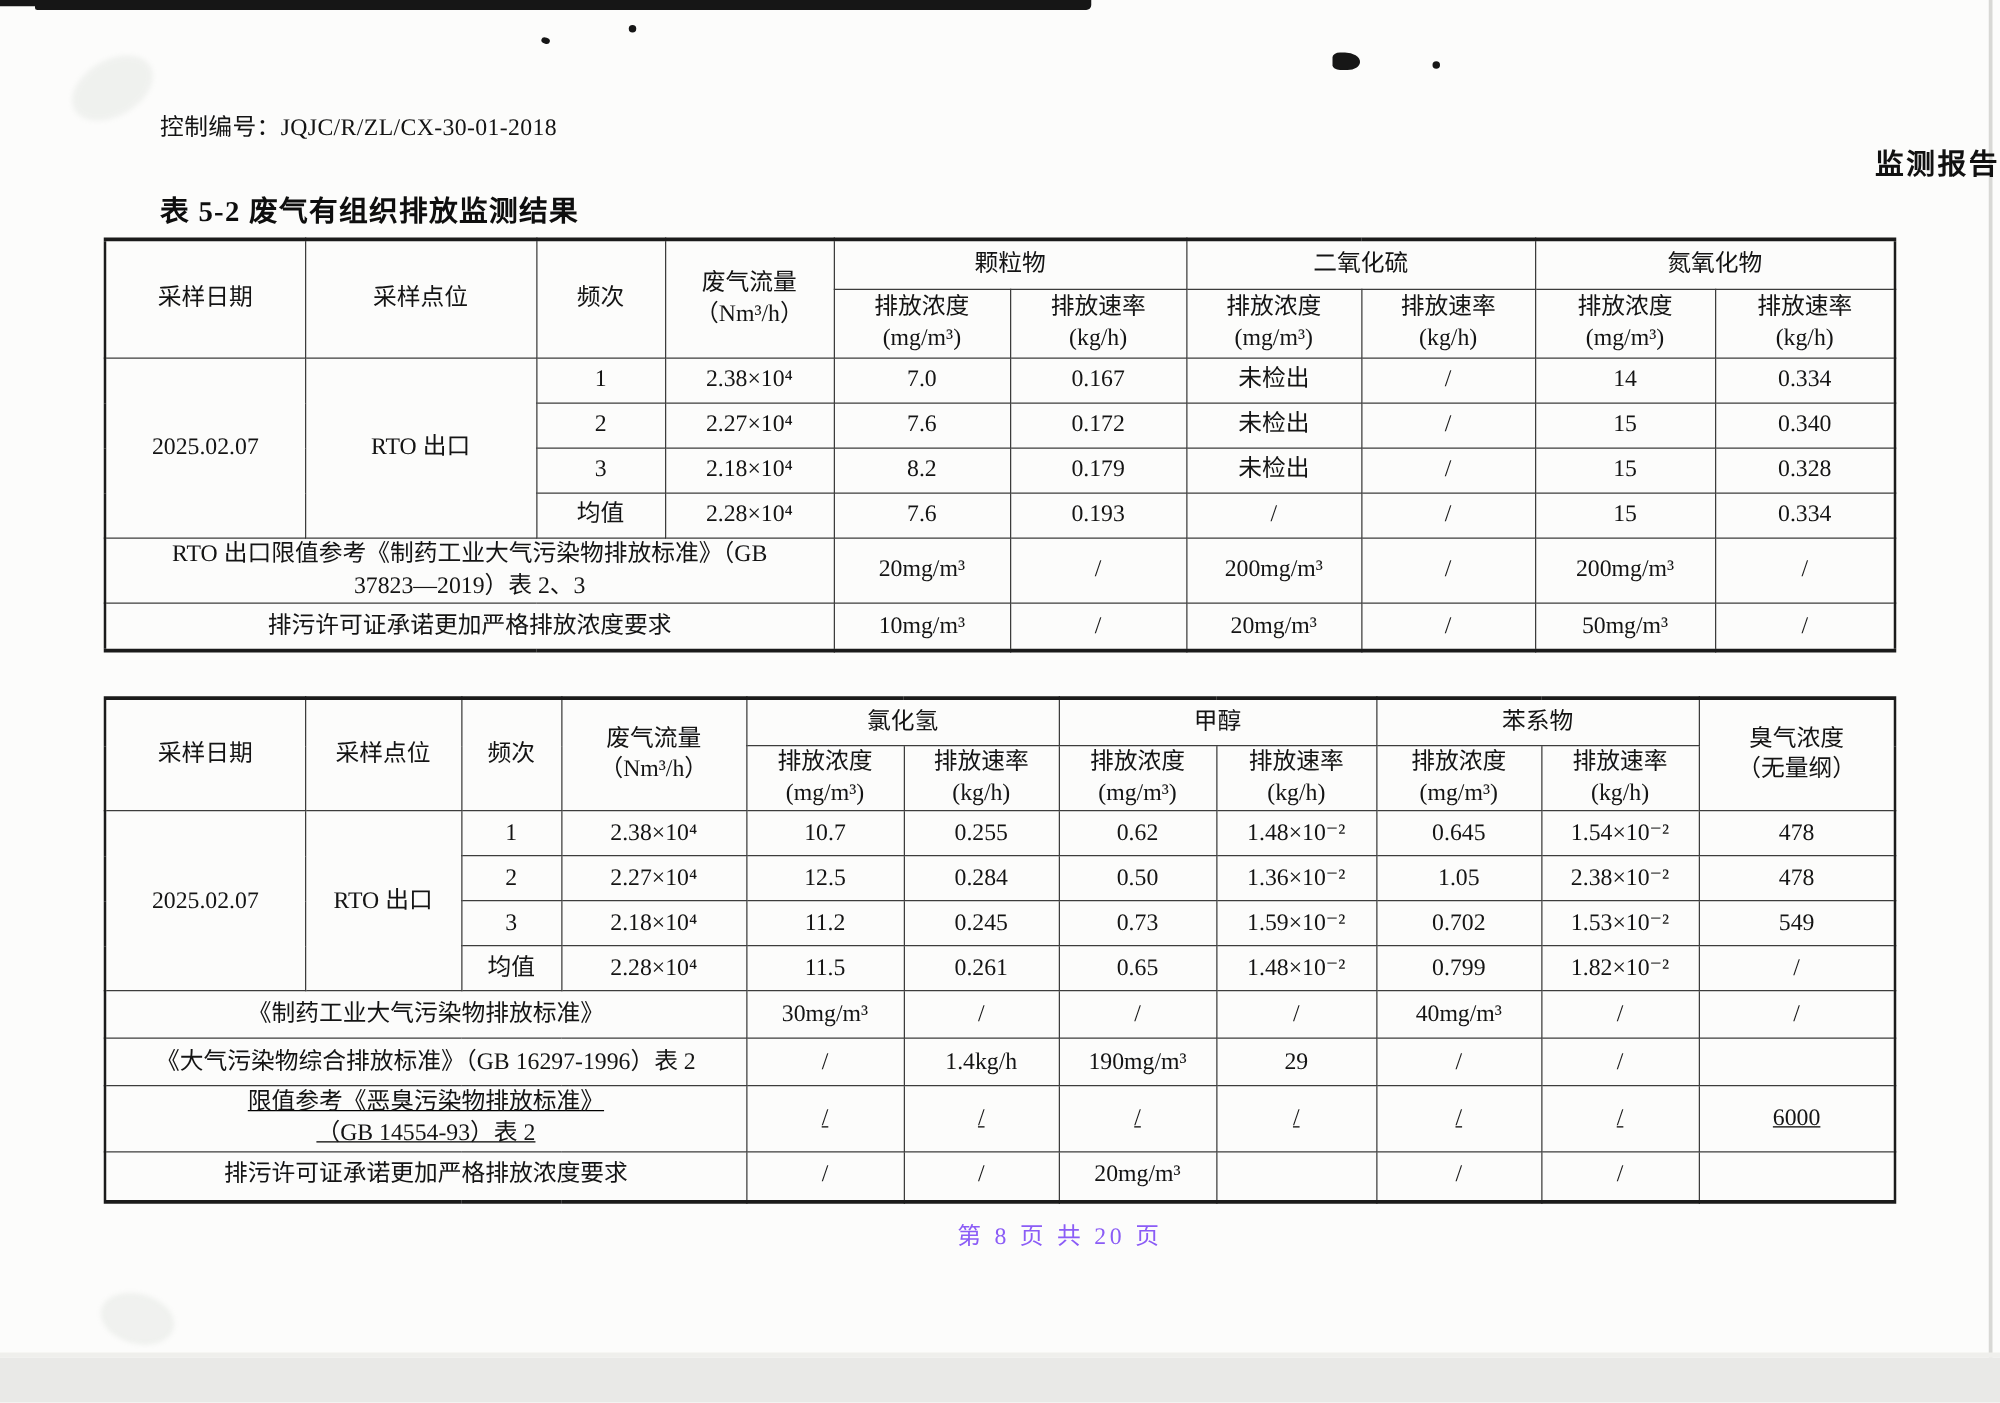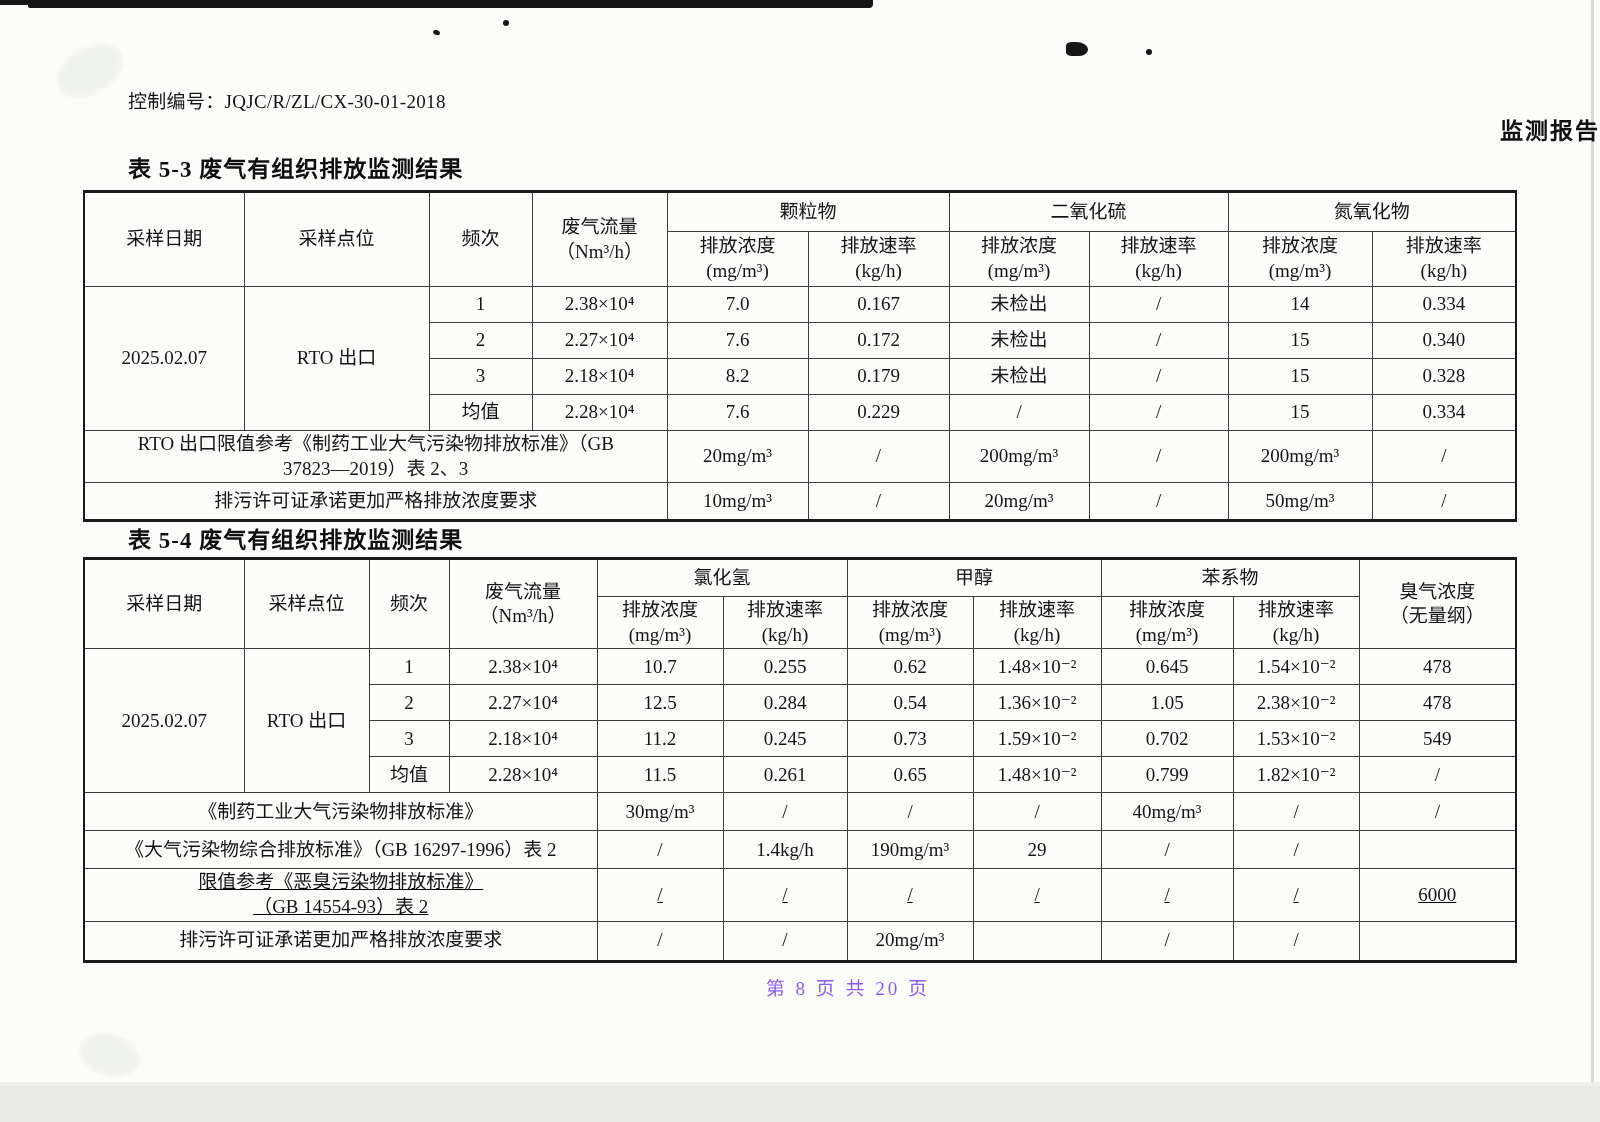--- a/index.html
+++ b/index.html
@@ -60,21 +60,21 @@
   <div class="artifact a-blob-1"></div>
   <div class="artifact a-dot-1"></div>
   <div class="smudge sm-1"></div>
   <div class="smudge sm-2"></div>
   <div class="page-edge-right"></div>
   <div class="page-edge-bottom"></div>
 
   <div class="meta meta-left">控制编号：JQJC/R/ZL/CX-30-01-2018</div>
   <div class="doc-title">监测报告</div>
 
-  <div class="tbl-title t53-title">表 5-3  废气有组织排放监测结果</div>
+  <div class="tbl-title t53-title">表 5-2  废气有组织排放监测结果</div>
 
   <table class="t53">
     <colgroup>
       <col style="width:160px">
         <col style="width:185px">
         <col style="width:103px">
         <col style="width:135px">
       <col style="width:141px">
         <col style="width:141px">
         <col style="width:140px">
@@ -136,21 +136,21 @@
       <td>0.179</td>
       <td>未检出</td>
       <td>/</td>
       <td>15</td>
       <td>0.328</td>
     </tr>
     <tr class="d">
       <td>均值</td>
       <td>2.28×10⁴</td>
       <td>7.6</td>
-      <td>0.229</td>
+      <td>0.193</td>
       <td>/</td>
       <td>/</td>
       <td>15</td>
       <td>0.334</td>
     </tr>
     <tr class="lim1">
       <td colspan="4">RTO 出口限值参考《制药工业大气污染物排放标准》（GB
 37823—2019）表 2、3</td>
       <td>20mg/m³</td>
       <td>/</td>
@@ -164,21 +164,20 @@
       <td>10mg/m³</td>
       <td>/</td>
       <td>20mg/m³</td>
       <td>/</td>
       <td>50mg/m³</td>
       <td>/</td>
     </tr>
   </tbody>
     </table>
 
-  <div class="tbl-title t54-title">表 5-4  废气有组织排放监测结果</div>
 
   <table class="t54">
     <colgroup>
       <col style="width:160px">
         <col style="width:125px">
         <col style="width:80px">
         <col style="width:148px">
       <col style="width:126px">
         <col style="width:124px">
         <col style="width:126px">
@@ -225,21 +224,21 @@
       <td>1.48×10⁻²</td>
       <td>0.645</td>
       <td>1.54×10⁻²</td>
       <td>478</td>
     </tr>
     <tr class="d">
       <td>2</td>
       <td>2.27×10⁴</td>
       <td>12.5</td>
       <td>0.284</td>
-      <td>0.54</td>
+      <td>0.50</td>
       <td>1.36×10⁻²</td>
       <td>1.05</td>
       <td>2.38×10⁻²</td>
       <td>478</td>
     </tr>
     <tr class="d">
       <td>3</td>
       <td>2.18×10⁴</td>
       <td>11.2</td>
       <td>0.245</td>

